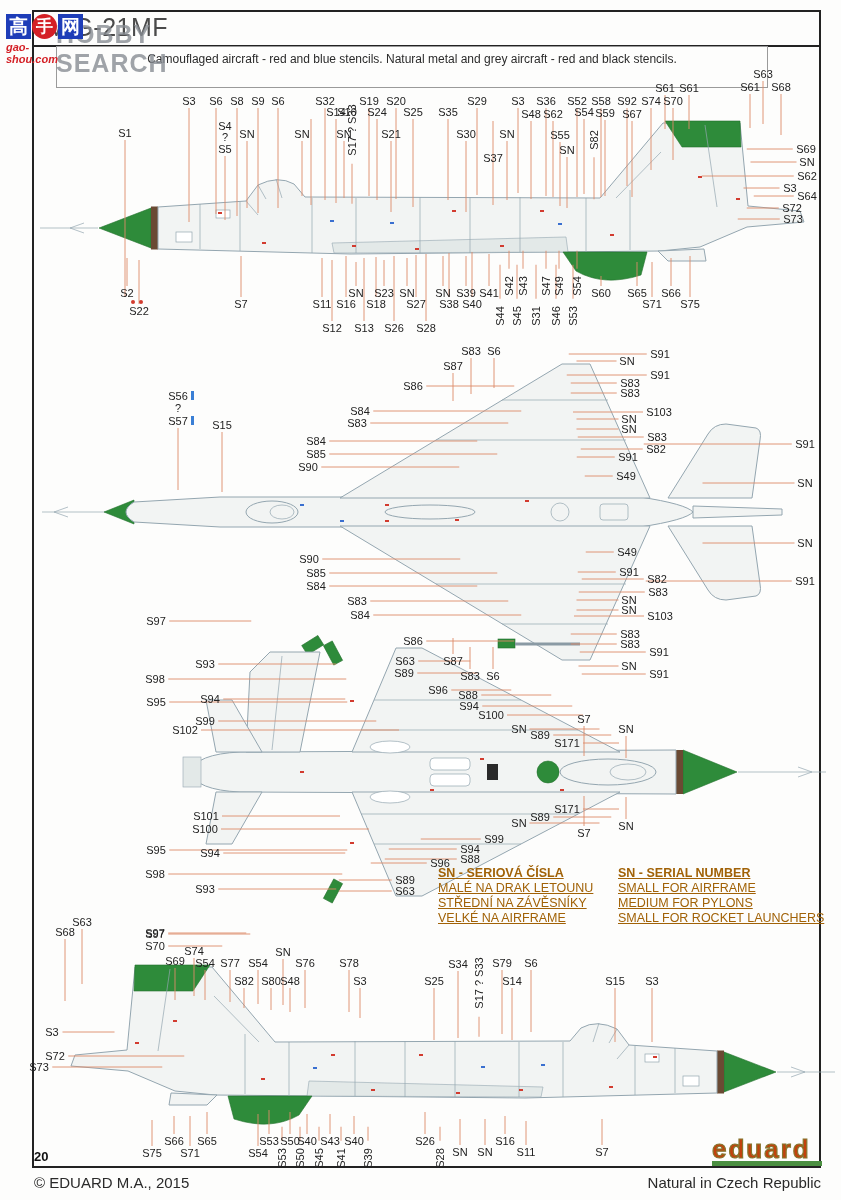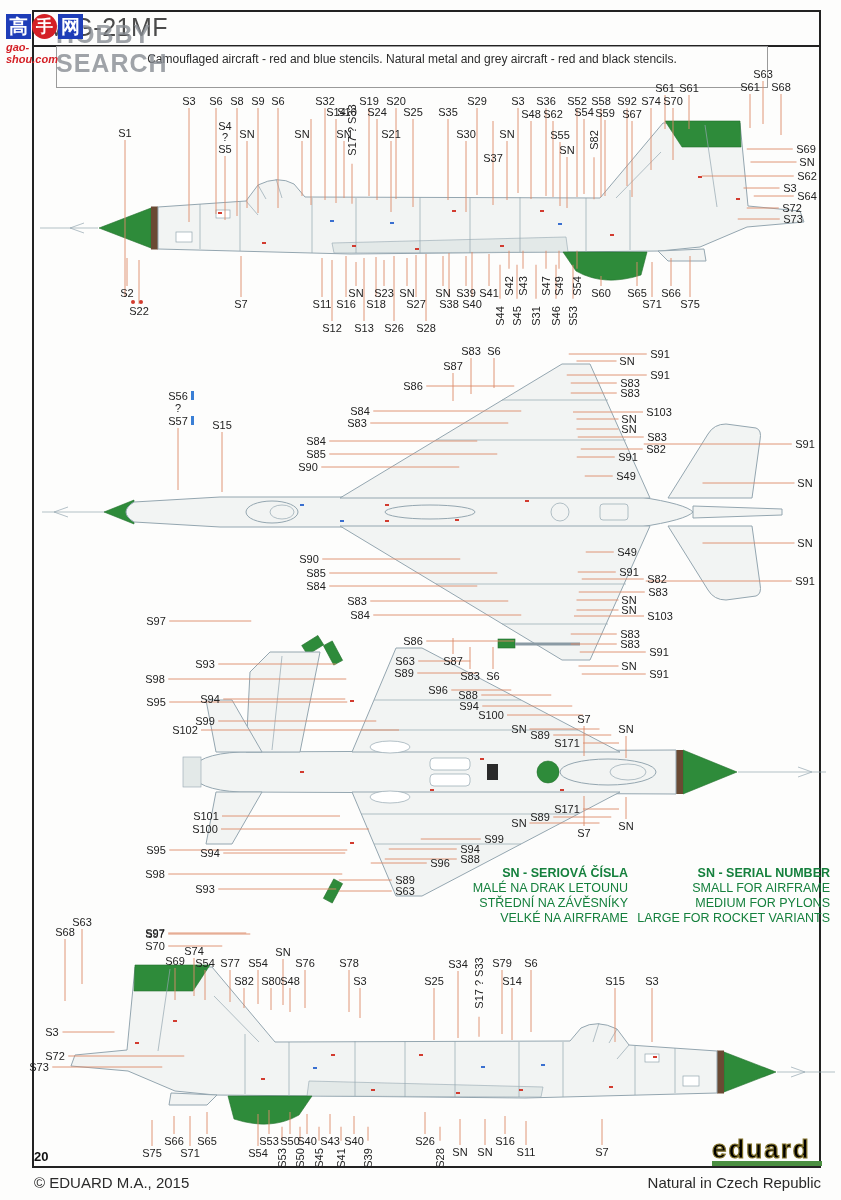--- a/index.html
+++ b/index.html
@@ -10,38 +10,38 @@
   .hdr-line{position:absolute;left:32px;top:45px;width:789px;height:0;border-top:2px solid #222;}
   .title-left{position:absolute;left:46px;top:13px;font-size:25px;color:#4a4a4a;letter-spacing:.5px;}
   .title-right{position:absolute;right:26px;top:11px;font-size:27px;color:#3c3c3c;letter-spacing:-.5px;}
   .instr{position:absolute;left:56px;top:46px;width:712px;height:42px;border:1px solid #9a9a9a;
          box-sizing:border-box;text-align:center;font-size:12px;color:#2b2b2b;padding-top:4px;line-height:16px;}
   #art,#leaders{position:absolute;left:0;top:0;}
   #art{z-index:1;} #leaders{z-index:2;}
   #labels{position:absolute;left:0;top:0;width:841px;height:1200px;z-index:3;pointer-events:none;}
   .lbl{position:absolute;transform:translate(-50%,-50%);font-size:11px;color:#222;white-space:nowrap;}
   .lbl.v{transform:translate(-50%,-50%) rotate(-90deg);}
-  .legend{position:absolute;z-index:4;text-align:right;color:#15803d;font-size:12.5px;line-height:15px;white-space:nowrap;}
+  .legend{position:absolute;z-index:4;text-align:left;color:#a16207;font-size:12.5px;line-height:15px;white-space:nowrap;text-decoration:underline;}
   .legend .lg-t{font-weight:bold;}
   .legend-cz{left:438px;top:866px;width:190px;}
   .legend-en{left:618px;top:866px;width:212px;}
   .wm{position:absolute;left:6px;top:14px;z-index:9;}
   .wm-text{position:absolute;left:50px;top:6px;font-size:25px;font-weight:bold;color:rgba(135,140,146,.8);letter-spacing:1px;}
   .wm-logo{position:absolute;left:0;top:0;display:flex;gap:1px;}
   .wm-b{display:block;width:25px;height:25px;background:#1e3db8;color:#fff;font-size:19px;font-weight:bold;
         text-align:center;line-height:25px;}
   .wm-r{display:block;width:25px;height:25px;background:#d42026;color:#fff;font-size:17px;font-weight:bold;
         text-align:center;line-height:25px;border-radius:50%;}
   .wm-site{position:absolute;left:0;top:27px;color:#d42026;font-weight:bold;font-style:italic;font-size:11px;}
   .pg-num{position:absolute;left:34px;top:1149px;font-size:13px;font-weight:bold;color:#111;z-index:5;}
   .f-copy{position:absolute;left:34px;top:1174px;font-size:15px;color:#2a2a2a;}
   .f-url{position:absolute;left:0;right:0;top:1174px;text-align:center;font-size:15px;color:#2a2a2a;}
   .f-print{position:absolute;right:20px;top:1174px;font-size:15px;color:#2a2a2a;}
   .brand{position:absolute;left:712px;top:1134px;z-index:5;}
-  .brand-word{font-size:26px;font-weight:bold;color:#000000;-webkit-text-stroke:1.2px #86762f;letter-spacing:2px;}
+  .brand-word{font-size:26px;font-weight:bold;color:#c2410c;-webkit-text-stroke:1.2px #86762f;letter-spacing:2px;}
   .brand-bar{width:110px;height:5px;background:#4b8f41;margin-top:-4px;}
   .dot{position:absolute;width:4px;height:4px;border-radius:50%;background:#d23b2f;z-index:3;}
   .bluetick{position:absolute;width:3px;height:9px;background:#3a7fd5;z-index:3;}
   
   .ol{fill:#f2f4f3;stroke:#94a6b0;stroke-width:1;}
   .ln{stroke:#94a6b0;stroke-width:.7;fill:none;}
   .ln0{stroke:#94a6b0;stroke-width:.7;fill:#ffffff;}
   .shade{fill:#e3e9e8;stroke:#94a6b0;stroke-width:.6;}
   .grn{fill:#2e8b3a;stroke:#22702c;stroke-width:.6;}
   .rd{fill:#d23b2f;} .bl{fill:#3a6fd0;}
@@ -613,21 +613,21 @@
   <div class="legend legend-cz">
     <div class="lg-t">SN - SERIOVÁ ČÍSLA</div>
     <div>MALÉ NA DRAK LETOUNU</div>
     <div>STŘEDNÍ NA ZÁVĚSNÍKY</div>
     <div>VELKÉ NA AIRFRAME</div>
   </div>
   <div class="legend legend-en">
     <div class="lg-t">SN - SERIAL NUMBER</div>
     <div>SMALL FOR AIRFRAME</div>
     <div>MEDIUM FOR PYLONS</div>
-    <div>LARGE FOR ROCKET VARIANTS</div>
+    <div>SMALL FOR ROCKET LAUNCHERS</div>
   </div>
 
   <div class="wm">
     <div class="wm-text">HOBBY SEARCH</div>
     <div class="wm-logo">
       <span class="wm-b">高</span>
       <span class="wm-r">手</span>
       <span class="wm-b">网</span>
     </div>
     <div class="wm-site">gao-shou.com</div>

